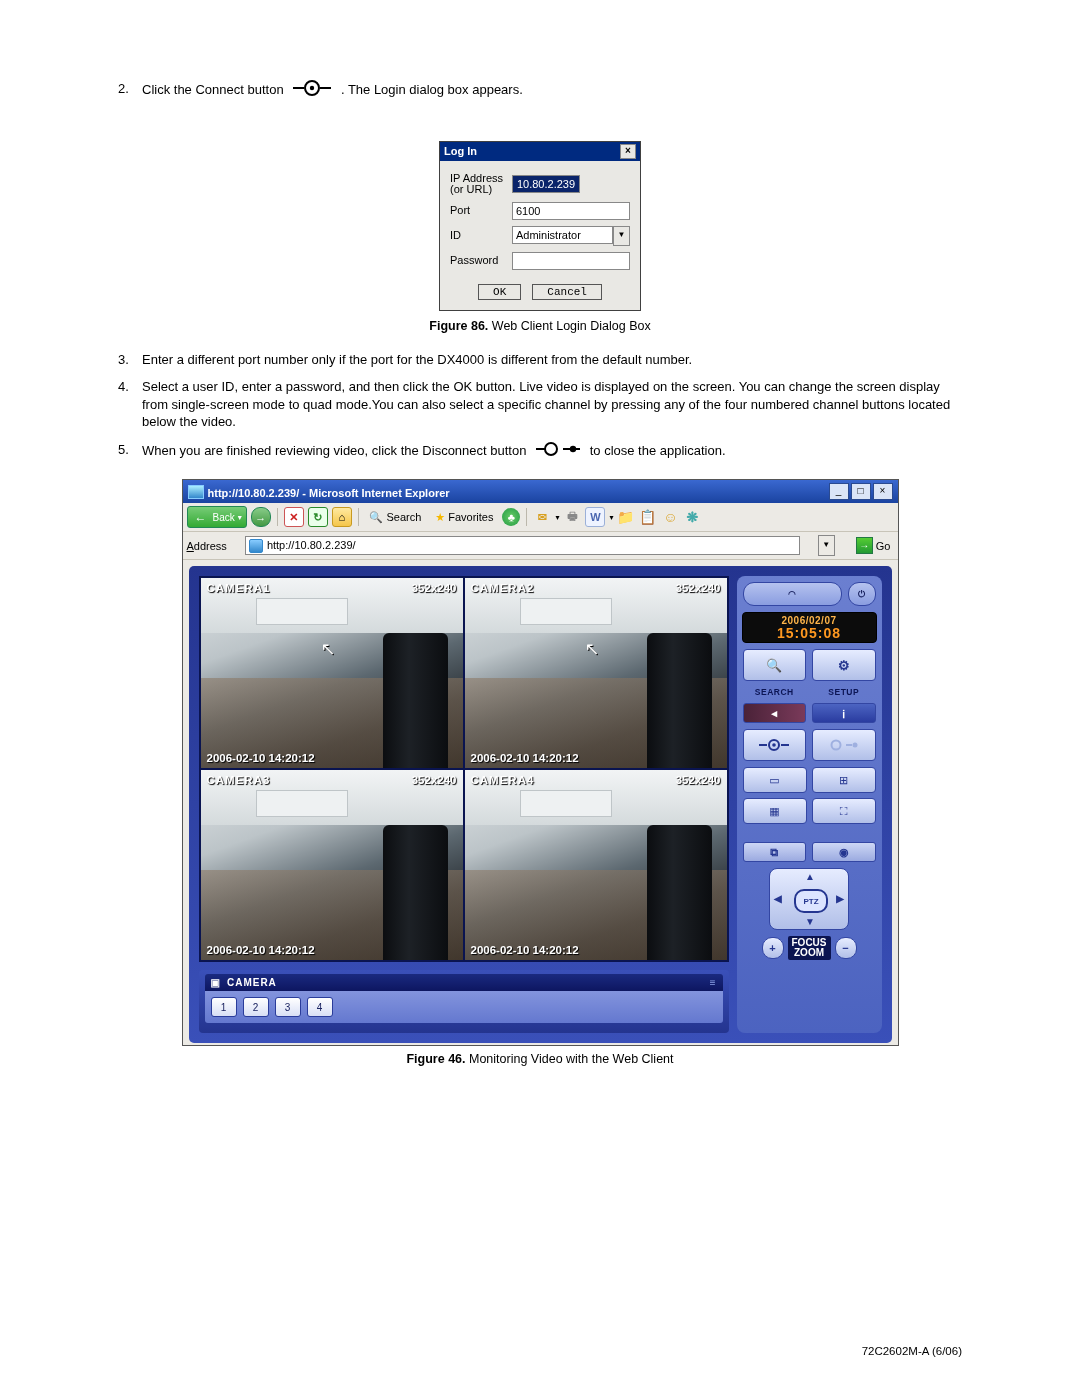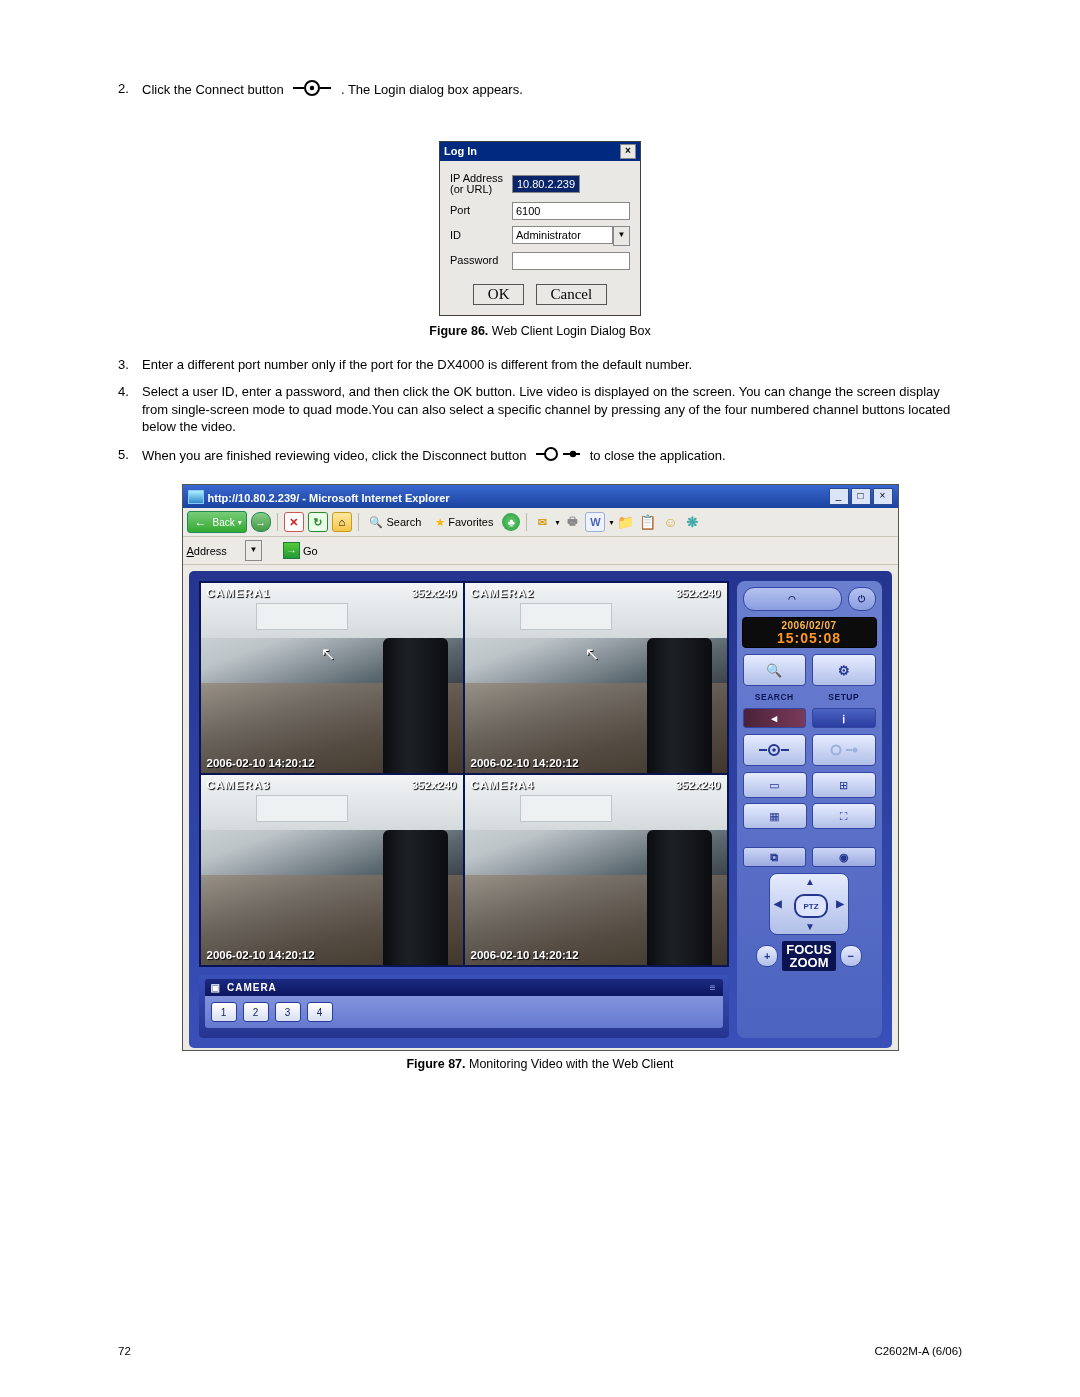--- a/index.html
+++ b/index.html
@@ -114,22 +114,22 @@
     background: #e9e8e4;
     text-align: center;
     font-size: 8px;
     line-height: 16px;
   }
   .login-btns {
     text-align: center;
     margin-top: 14px;
   }
   .login-btns button {
-    font-family: Liberation Serif, serif;
-    font-size: 15px;
+    font-family: Liberation Mono, monospace;
+    font-size: 11px;
     padding: 1px 14px;
     margin: 0 4px;
     border: 1px solid #555;
     background: #e9e8e4;
   }
 
   
   .ie-shot {
     width: 715px;
     margin: 18px auto 6px auto;
@@ -275,21 +275,21 @@
   .sp-thin { flex:1;height:18px;background:linear-gradient(#cdd7f5,#9baae0);border:1px solid #3346a3;border-radius:3px;display:flex;align-items:center;justify-content:center;font-size:11px;color:#253690;font-weight:bold; }
   .sp-grid2 { display:grid;grid-template-columns:1fr 1fr;gap:5px;width:100%; }
   .sp-sq { height:24px;background:linear-gradient(#e6ecff,#b1bfe8);border:1px solid #3346a3;border-radius:4px;display:flex;align-items:center;justify-content:center;color:#253690; }
   .ptz {
     width:78px;height:60px;background:linear-gradient(#e6ecff,#b1bfe8);border:1px solid #3346a3;border-radius:8px;position:relative;
   }
   .ptz .c { position:absolute;top:50%;left:50%;width:30px;height:20px;margin:-10px 0 0 -15px;border:2px solid #253690;border-radius:10px;display:flex;align-items:center;justify-content:center;font-size:8px;font-weight:bold;color:#253690;background:#dce4ff; }
   .ptz .arr { position:absolute;color:#253690;font-size:10px;font-weight:bold; }
   .fz { display:flex;align-items:center;gap:4px;width:100%;justify-content:center; }
   .fz .pm { width:20px;height:20px;border:1px solid #3346a3;border-radius:10px;background:linear-gradient(#e6ecff,#b1bfe8);display:flex;align-items:center;justify-content:center;font-weight:bold;color:#253690; }
-  .fz .mid { background:#0b1450;color:#fff;font-size:13px;font-weight:bold;text-align:center;line-height:1;padding:2px 4px;border-radius:2px; }
+  .fz .mid { background:#0b1450;color:#fff;font-size:10px;font-weight:bold;text-align:center;line-height:1;padding:2px 4px;border-radius:2px; }
 
   .cambar {
     margin-top:8px;
     background:linear-gradient(#3a50b9,#24348f);
     border-radius:4px;
     padding:4px 6px 10px 6px;
   }
   .cambar .head {
     background:linear-gradient(#1a2a80,#0d1660);
     color:#fff;
@@ -332,21 +332,21 @@
   .ie-status .right { display:flex;align-items:center;gap:6px; }
   .ie-status .globe { width:12px;height:12px;border-radius:6px;background:radial-gradient(circle at 35% 30%,#9df,#27a);border:1px solid #157; }
   .ie-status .grip { width:14px;height:14px;background:repeating-linear-gradient(135deg,#bbb 0 2px,transparent 2px 4px); }
 
   .footer {
     position:absolute;
     bottom:40px;
     left:118px;
     right:118px;
     display:flex;
-    justify-content:space-between;
+    justify-content:flex-end;
     font-size:11.5px;
   }
 
   
   svg { overflow:visible; }
 </style>
 </head>
 <body>
 
 <div class="page">
@@ -467,20 +467,24 @@
       <span class="tbadge" style="color:#888;">🖶</span>
       <span class="tbadge" style="border:1px solid #9bb0d8;color:#4a66b0;background:#eef3ff;">W</span>
       <span style="font-size:8px;">▾</span>
       <span class="tbadge" style="color:#d8a020;font-size:14px;">📁</span>
       <span class="tbadge" style="color:#d8a020;font-size:14px;">📋</span>
       <span class="tbadge" style="color:#d8a020;font-size:14px;">☺</span>
       <span class="tbadge" style="color:#4aa;font-size:14px;">❋</span>
     </div>
     <div class="ie-addr">
       <span><span style="text-decoration:underline;">A</span>ddress</span>
+      <div class="addrfld">
+        <span class="ieicon"></span>
+        <span>http://10.80.2.239/</span>
+      </div>
       <div class="drop">▼</div>
       <span class="gobtn">
           <span class="gosq">→</span>
           <span>Go</span>
         </span>
     </div>
 
     <div class="ie-content">
       <div class="client">
         <div style="flex:0 0 530px;">
@@ -605,21 +609,21 @@
               </div>
             <div class="pm">−</div>
           </div>
         </div>
       </div>
     </div>
 
   </div>
 
   <div class="figcap">
-    <b>Figure 87.</b> <span>Monitoring Video with the Web Client</span>
+    <b>Figure 46.</b> <span>Monitoring Video with the Web Client</span>
   </div>
 
   <div class="footer">
     <span>72</span>
     <span>C2602M-A (6/06)</span>
   </div>
 
 </div>
 
 </body></html>

